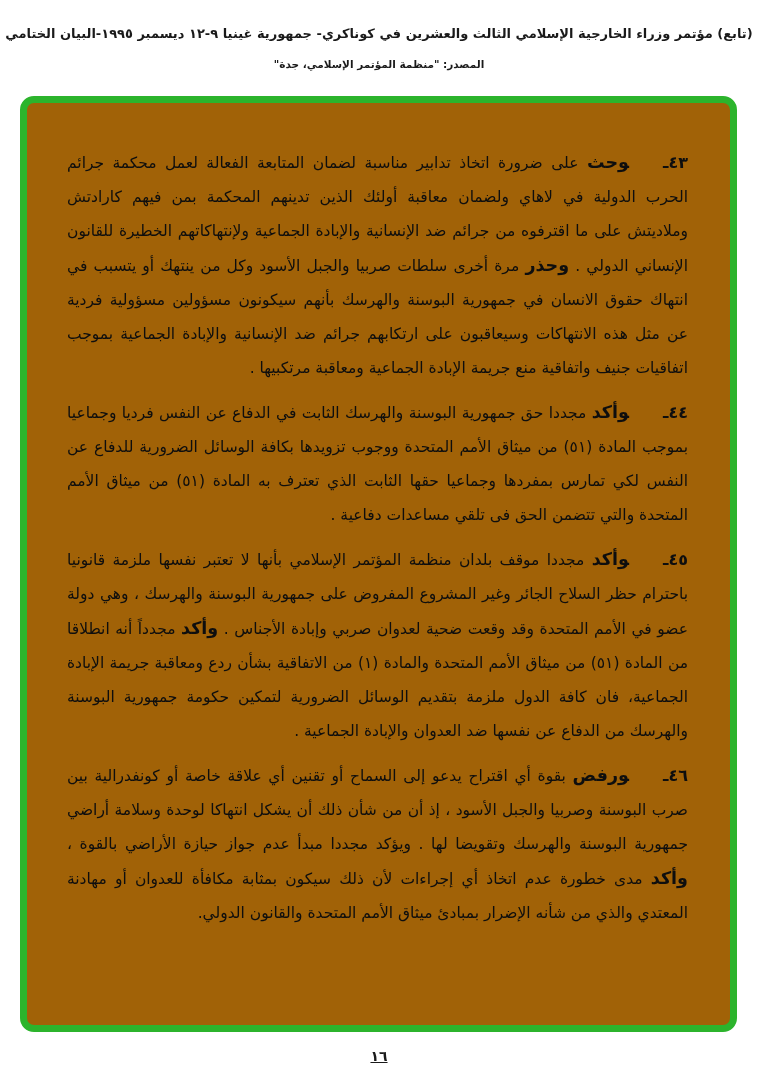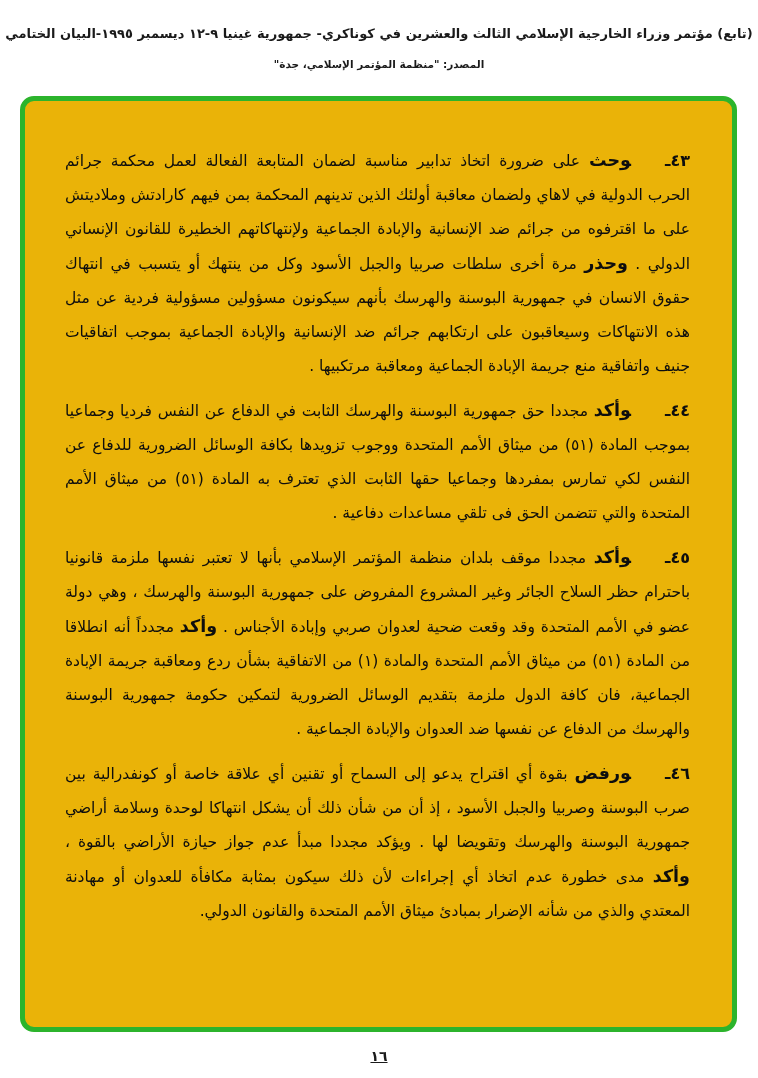--- a/index.html
+++ b/index.html
@@ -28,23 +28,23 @@
     direction:rtl;
     font-weight:bold;
     font-size:10.5px;
     color:#1a1a1a;
   }
   .content-box{
     position:absolute;
     left:20px;top:96px;
     width:717px;height:936px;
     box-sizing:border-box;
-    border:5px solid #fca5a5;
+    border:7px solid #fca5a5;
     border-radius:14px;
-    background:#eab308;
+    background:#a16207;
   }
   .paragraphs{
     position:absolute;
     top:42px;right:42px;left:40px;
     direction:rtl;
     text-align:justify;
     font-size:15.5px;
     line-height:34px;
     color:#0e0e0e;
   }

